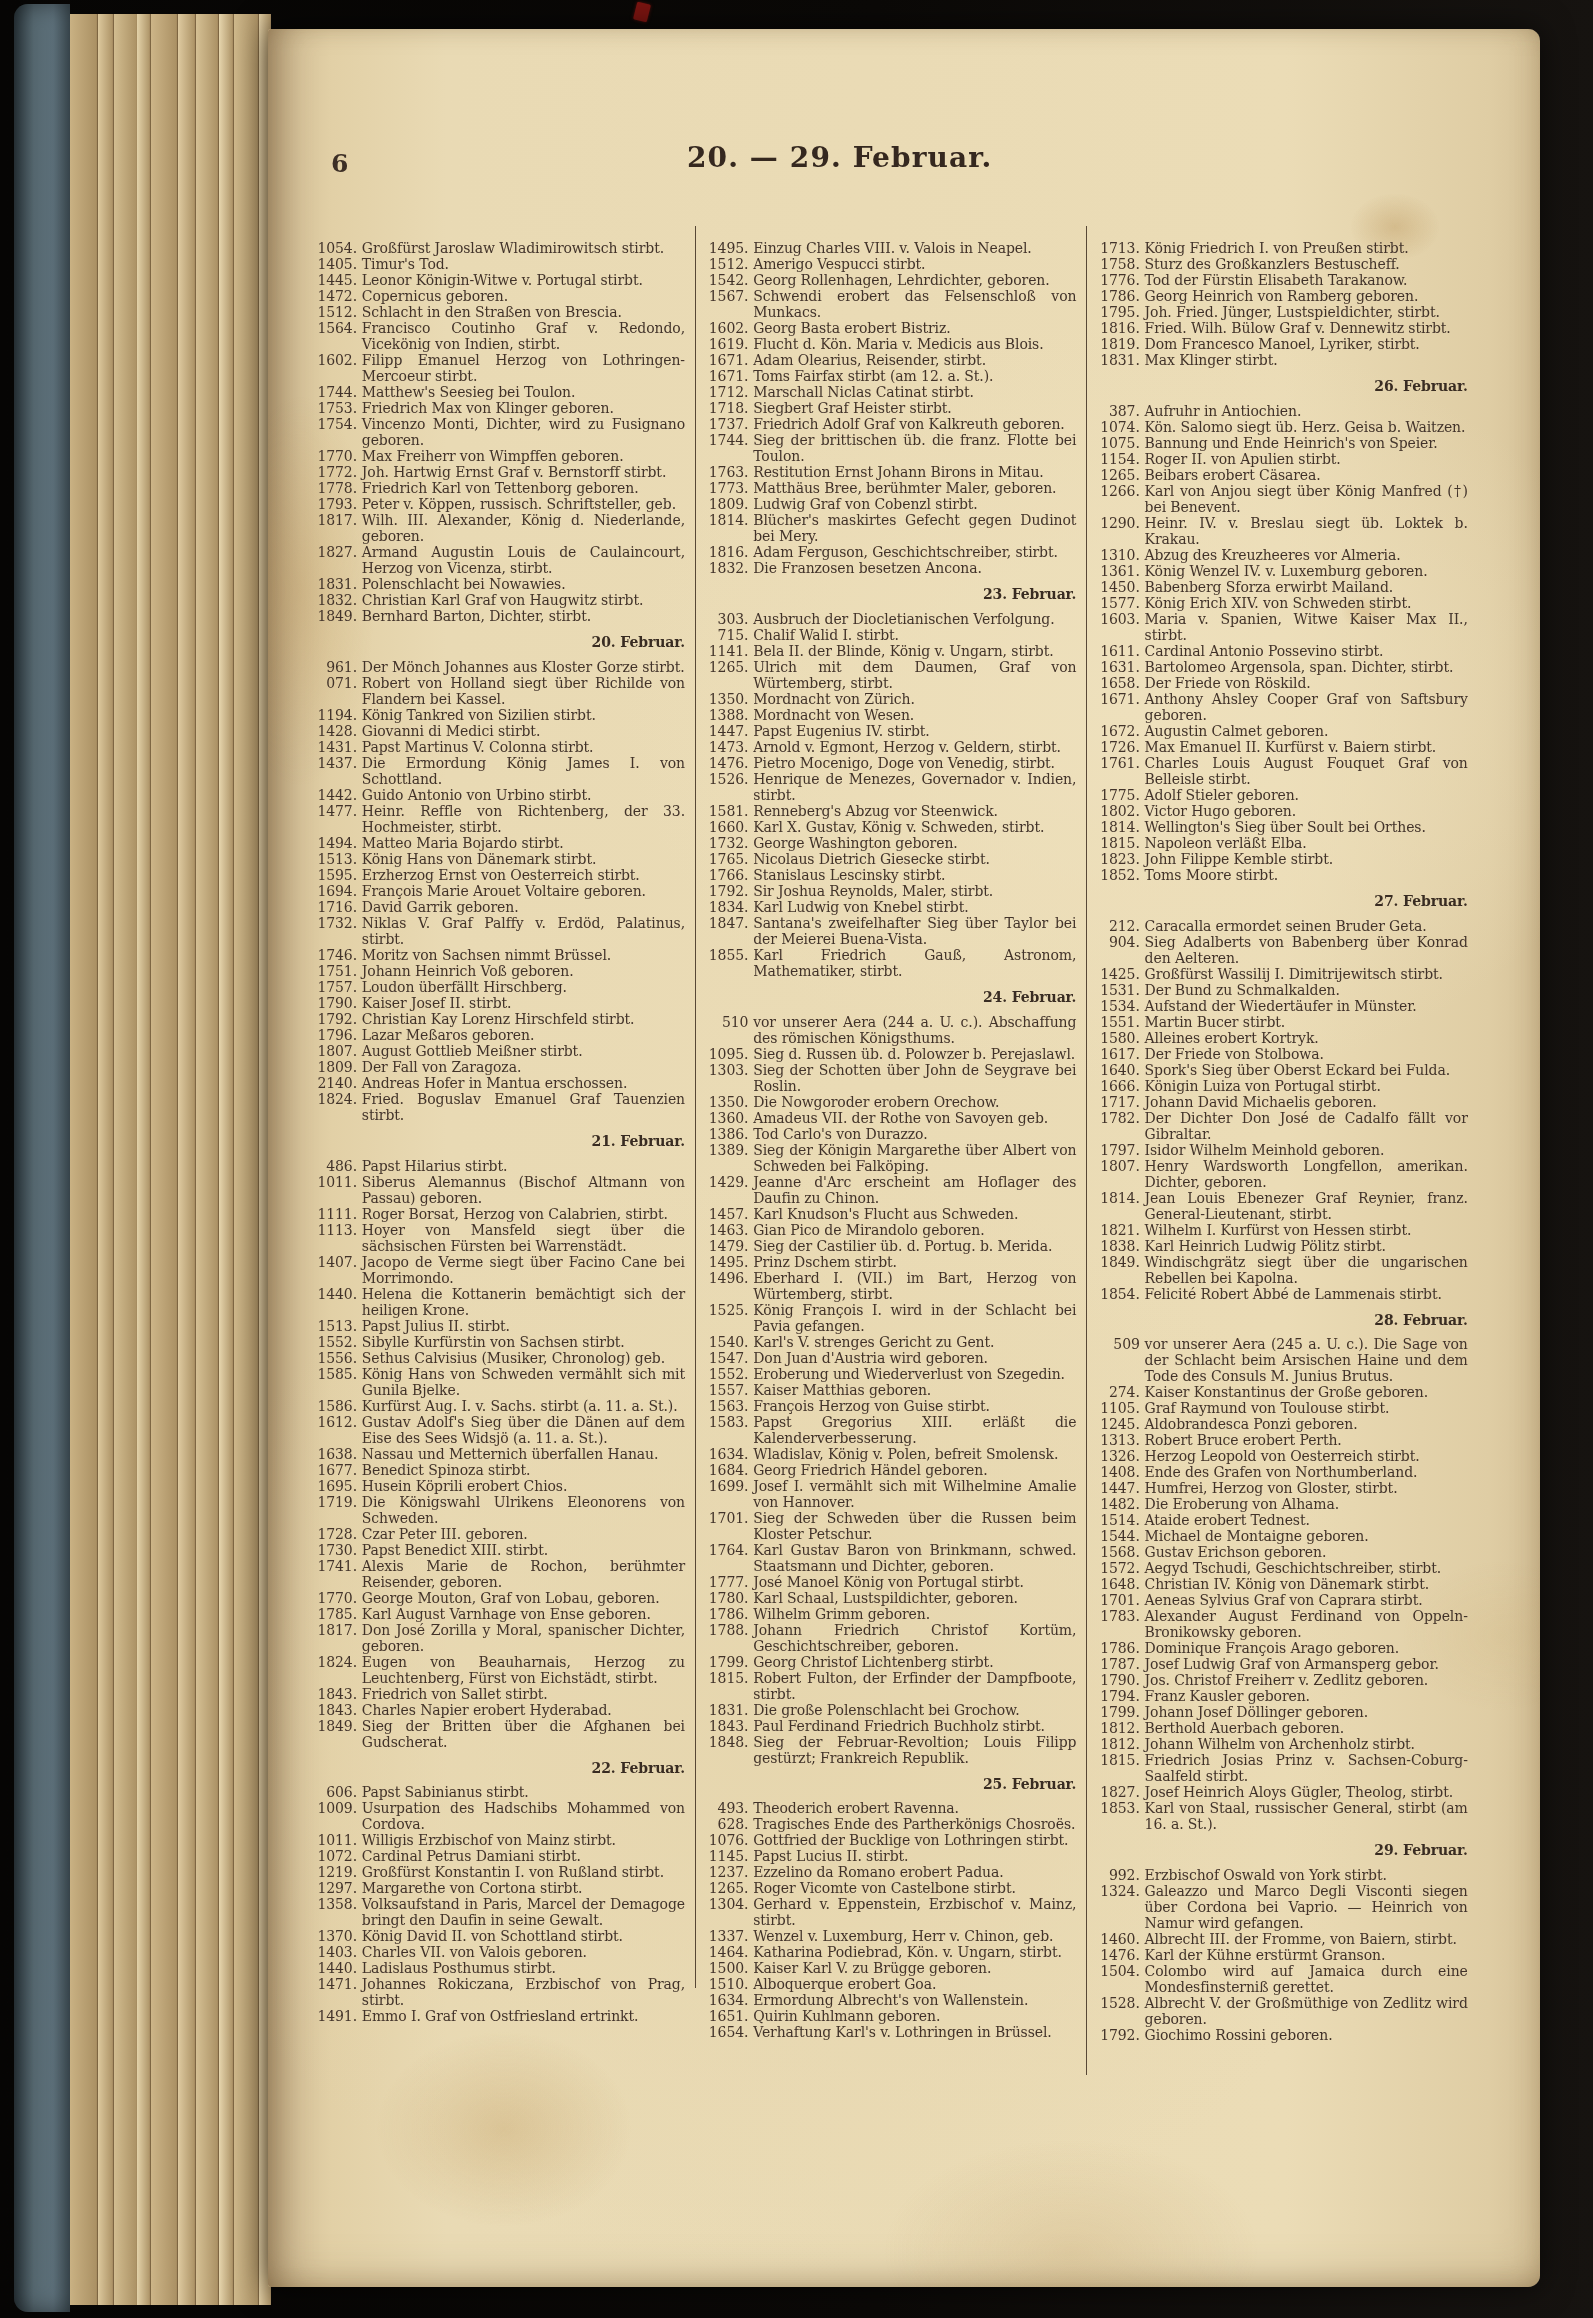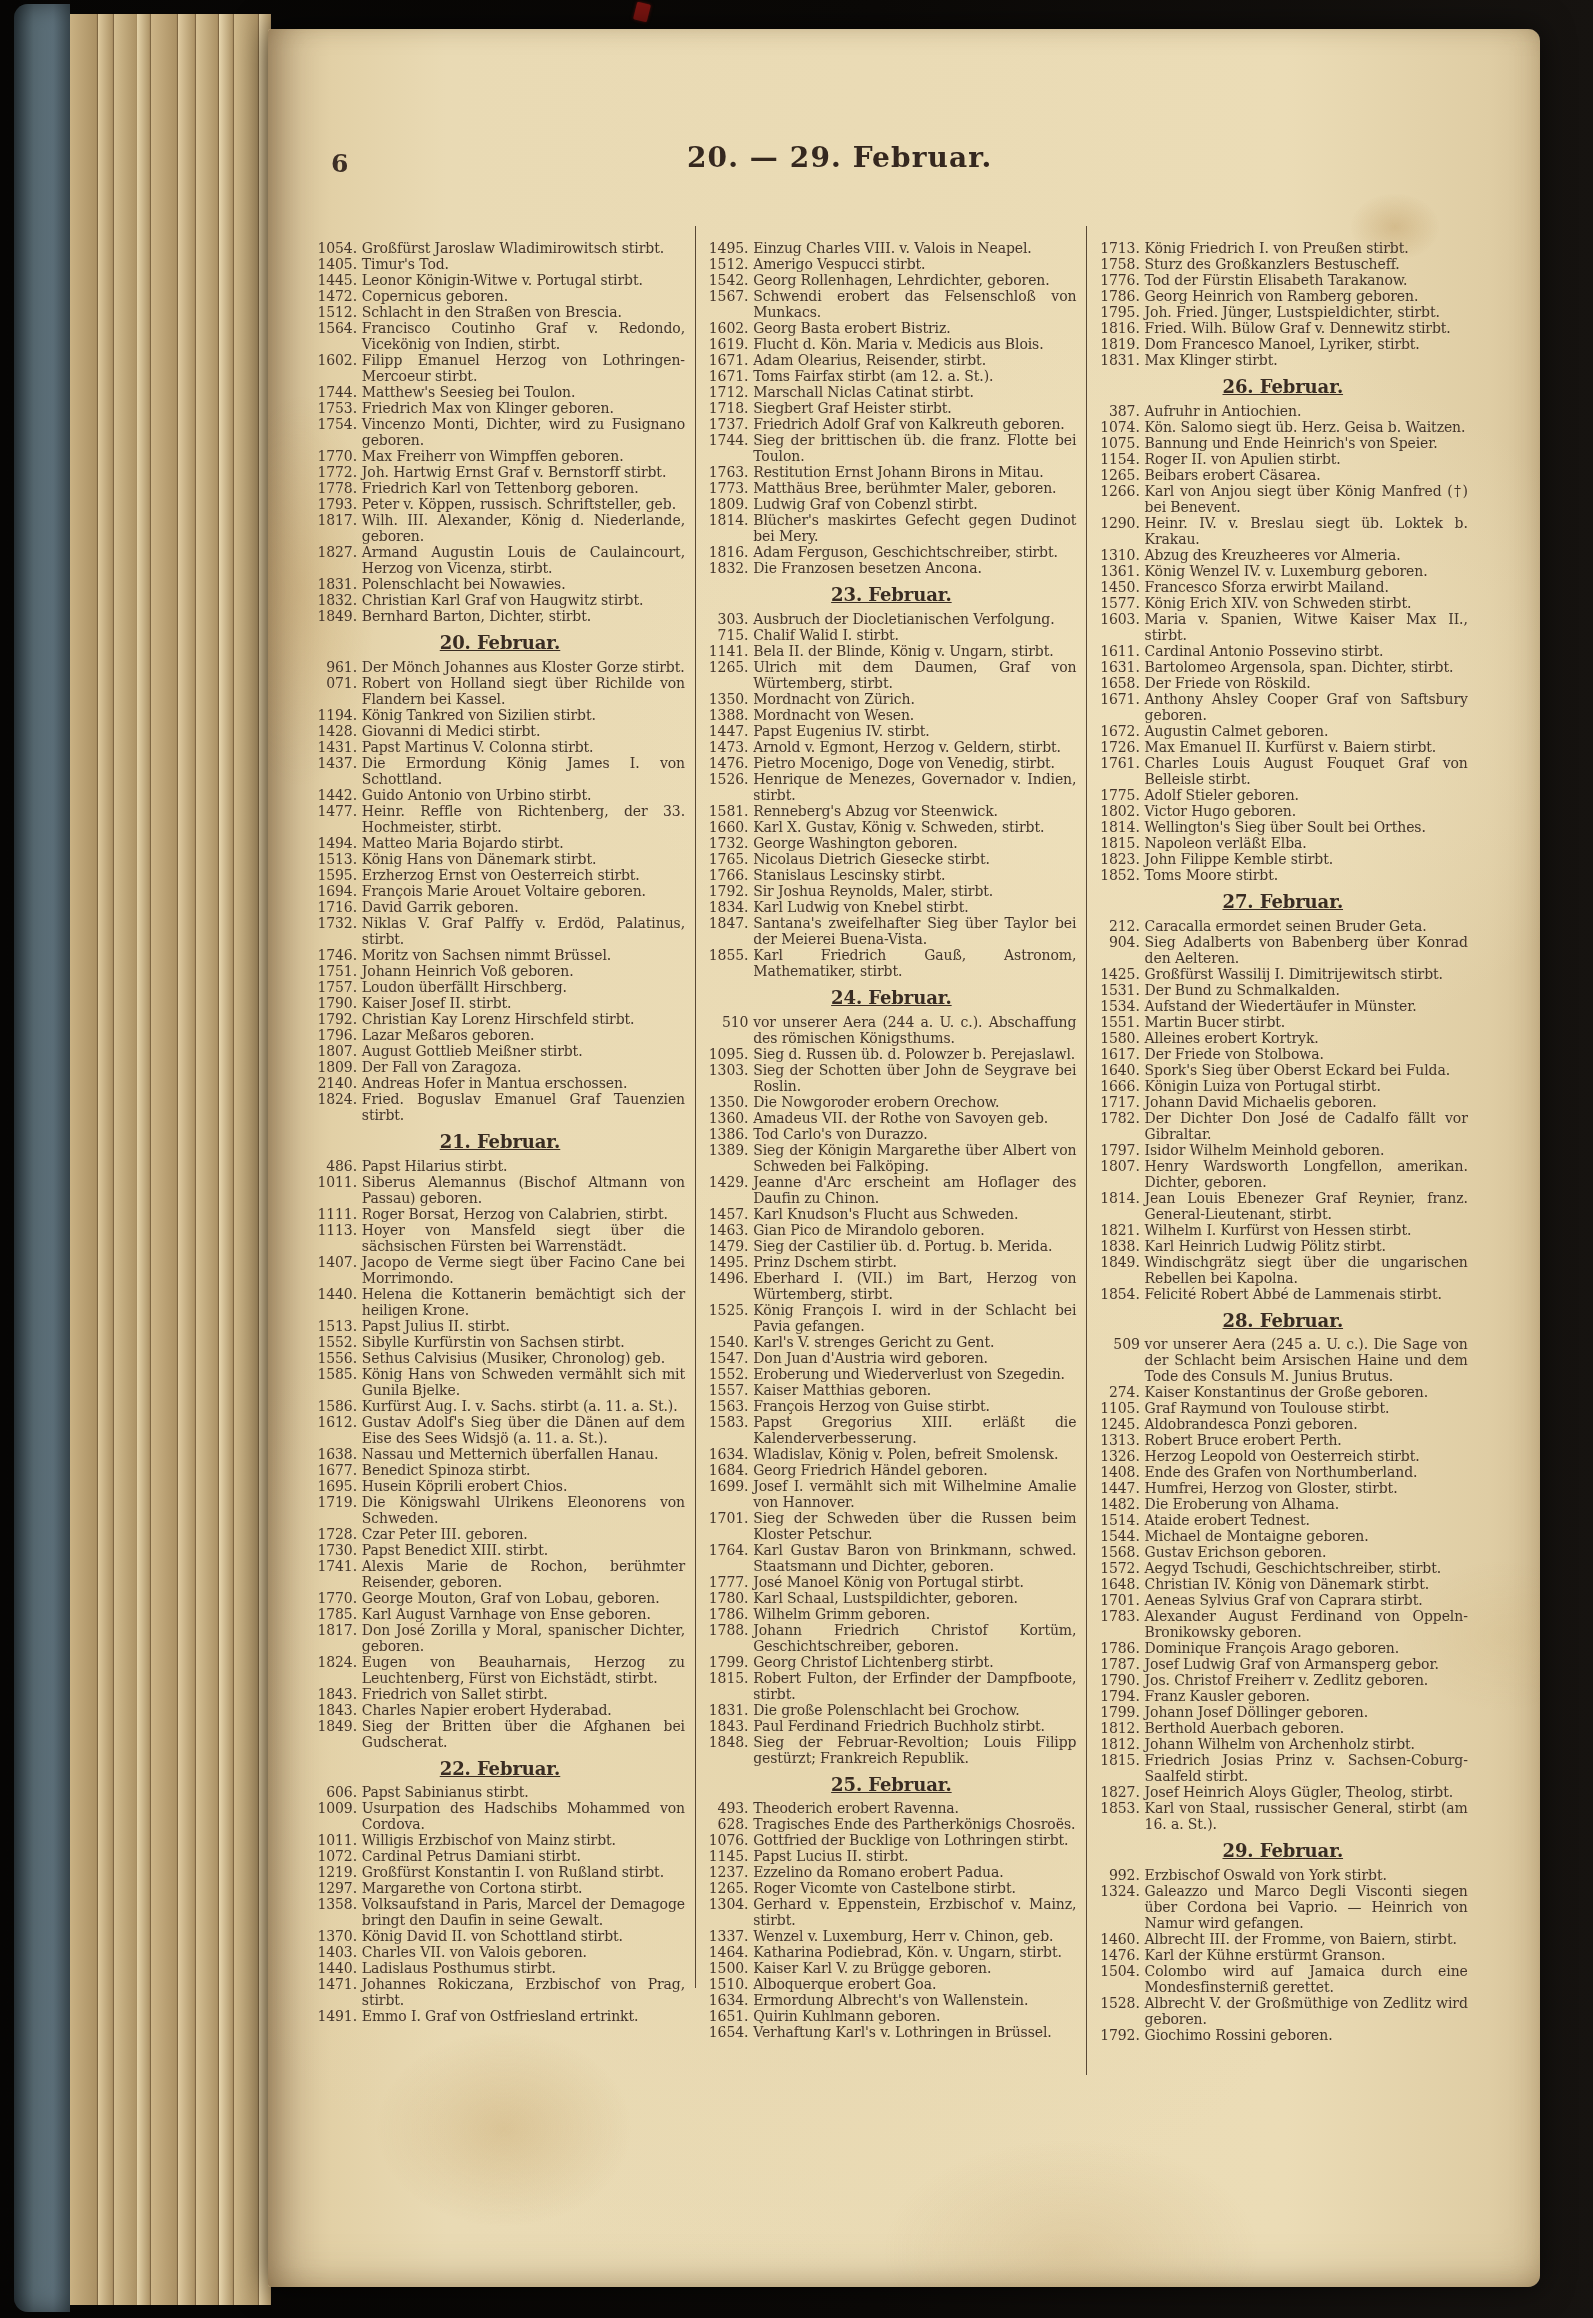--- a/index.html
+++ b/index.html
@@ -38,21 +38,21 @@
       radial-gradient(268px 161px at 803px 2223px, rgba(175,135,75,.18), rgba(175,135,75,0) 70%),
       radial-gradient(139px 107px at 1232px 1607px, rgba(200,170,110,.14), rgba(200,170,110,0) 70%);
   }
   .red-mark{position:absolute;left:635px;top:3.2px;width:14px;height:18px;background:#7a1410;transform:rotate(14deg);border-radius:1.6px;box-shadow:0 0 3.2px rgba(122,20,16,.7);}
   
   .page-number{position:absolute;left:63px;top:120px;font-size:25px;font-weight:bold;color:#3d2f26;}
   .page-title{position:absolute;left:419px;top:112px;font-size:28px;font-weight:bold;color:#35281f;letter-spacing:1.1px;}
   
   .text-columns{position:absolute;left:47px;top:199px;width:1153px;display:flex;gap:21.4px;}
   .column{width:370px;flex:0 0 370px;color:#42332a;font-size:14px;line-height:16px;letter-spacing:-0.1px;margin-top:12px;}
-  .day-heading{font-size:18px;line-height:21.4px;font-weight:bold;text-align:center;margin:8px 0 5.4px;color:#392c22;text-decoration:underline;}
+  .day-heading{font-size:14px;line-height:21.4px;font-weight:bold;text-align:right;margin:8px 0 5.4px;color:#392c22;}
   .entry{display:flex;}
   .entry .yr{flex:0 0 42px;text-align:right;margin-right:4.8px;white-space:nowrap;}
   .entry .tx{flex:1;text-align:justify;}
   .divider{position:absolute;width:1.1px;background:rgba(62,46,32,.85);}
   .divider.d1{left:427px;top:197px;height:1762px;}
   .divider.d2{left:818px;top:197px;height:1849px;}
 </style>
 </head>
 <body>
 
@@ -816,21 +816,21 @@
         <div class="entry">
           <span class="yr">1310.</span>
           <span class="tx">Abzug des Kreuzheeres vor Almeria.</span>
         </div>
         <div class="entry">
           <span class="yr">1361.</span>
           <span class="tx">König Wenzel IV. v. Luxemburg geboren.</span>
         </div>
         <div class="entry">
           <span class="yr">1450.</span>
-          <span class="tx">Francesco Sforza erwirbt Mailand.</span>
+          <span class="tx">Babenberg Sforza erwirbt Mailand.</span>
         </div>
         <div class="entry">
           <span class="yr">1577.</span>
           <span class="tx">König Erich XIV. von Schweden stirbt.</span>
         </div>
         <div class="entry">
           <span class="yr">1603.</span>
           <span class="tx">Maria v. Spanien, Witwe Kaiser Max II., stirbt.</span>
         </div>
         <div class="entry">

